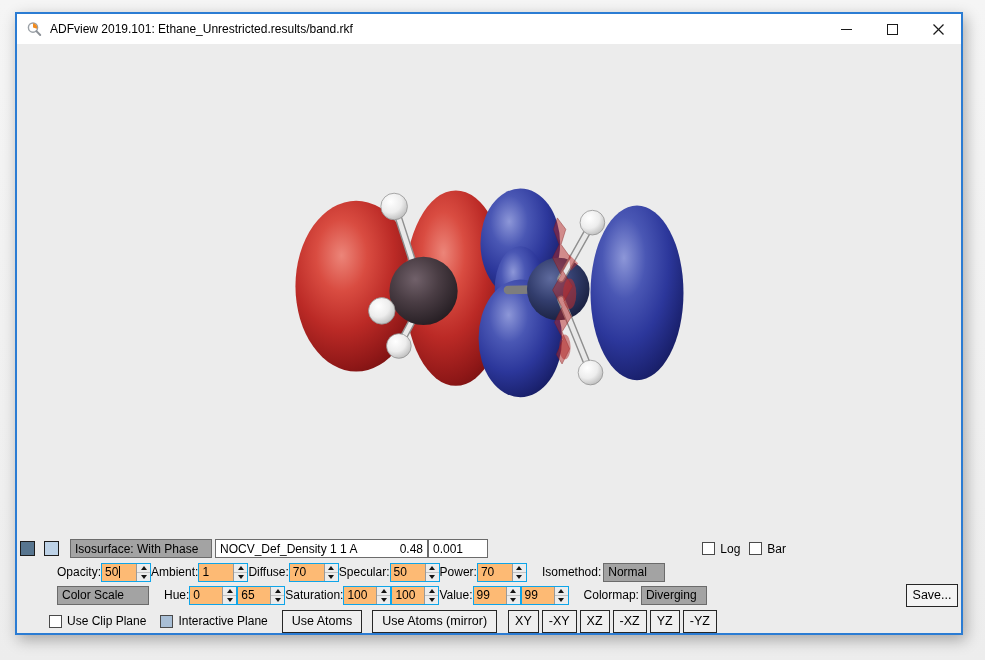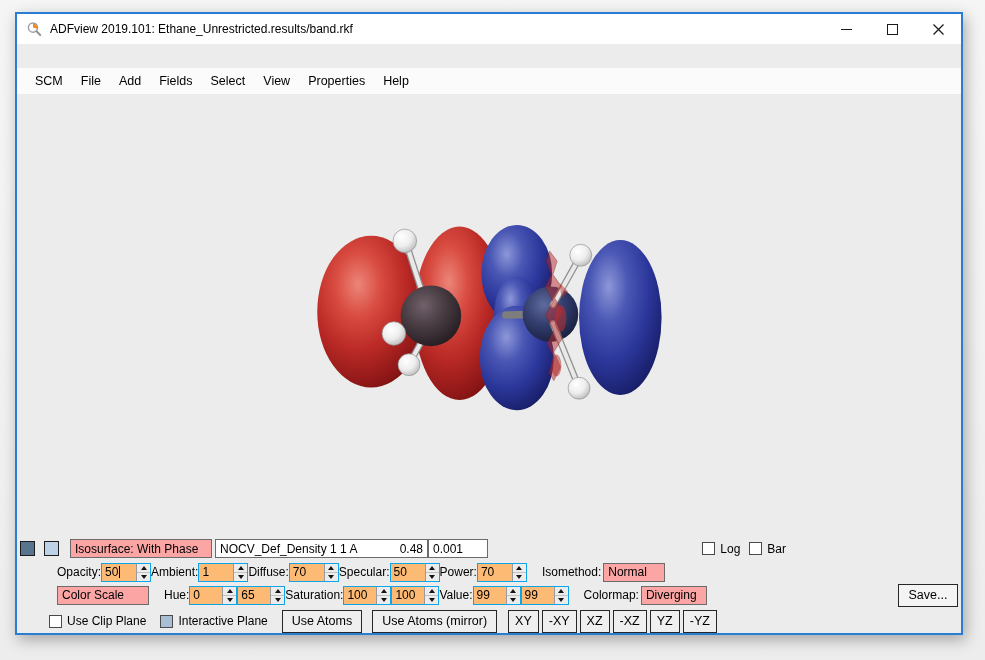--- a/index.html
+++ b/index.html
@@ -27,21 +27,21 @@
   .prow{display:flex;align-items:center;white-space:nowrap;}
   .r1{padding-left:3px;margin-bottom:4px;height:19px;}
   .r2{padding-left:40px;margin-bottom:3px;height:20px;}
   .r3{padding-left:40px;margin-bottom:4px;height:20px;}
   .r4{padding-left:32px;height:24px;}
   .ind{width:15px;height:15px;border:1px solid #1c1c1c;box-sizing:border-box;}
   .ind1{background:#57758f;margin-right:9px;}
   .ind2{background:#bdd2e7;margin-right:11px;}
   .tkfield{background:#ffffff;border:1px solid #6b6b6b;height:19px;box-sizing:border-box;
            display:inline-flex;align-items:center;padding:0 4px;overflow:hidden;}
-  .gray-field{background:#fca5a5;}
+  .gray-field{background:#a3a3a3;}
   .isotype{width:142px;}
   .nocv{width:213px;margin-left:3px;justify-content:space-between;}
   .nocv-val{overflow:hidden;max-width:34px;}
   .isoval{width:60px;}
   .lbl{display:inline-block;}
   .cb{width:13px;height:13px;background:#ffffff;border:1px solid #4a4a4a;box-sizing:border-box;display:inline-block;}
   .cb-filled{background:#a9bfd6;}
   .cblabel{margin-left:5px;}
   .logbar{margin-left:auto;margin-right:175px;display:flex;align-items:center;}
   .logbar .gap{width:9px;}
@@ -59,21 +59,21 @@
   .spin-btns i.dn::after{border-top:4px solid #141414;}
   .colorscale{width:92px;}
   .isomethod{width:62px;margin-left:2px;}
   .colormap{width:66px;margin-left:2px;}
   .mll{margin-left:15px;}
   .tkbtn{background:#efefef;border:1px solid #262626;height:23px;box-sizing:border-box;
          display:inline-flex;align-items:center;justify-content:center;padding:0 9px;font-size:12.5px;cursor:default;}
   .plane{padding:0 6px;margin-left:3px;min-width:30px;}
   .atoms-btn{margin-left:14px;}
   .mirror-btn{margin-left:10px;margin-right:8px;}
-  .save-btn{margin-left:auto;margin-right:3px;width:60px;background:#f4f4f4;}
+  .save-btn{margin-left:auto;margin-right:3px;width:52px;background:#f4f4f4;}
   .sp14{width:14px;display:inline-block;}
 </style>
 </head>
 <body>
 
 <div class="stage">
   <div class="window">
 
     <div class="titlebar">
       <span class="app-icon">
@@ -93,30 +93,20 @@
           </span>
         <span class="wbtn">
           <svg width="11" height="11">
             <line x1="0.5" y1="0.5" x2="10.5" y2="10.5" stroke="#1a1a1a" stroke-width="1.2"></line>
             <line x1="10.5" y1="0.5" x2="0.5" y2="10.5" stroke="#1a1a1a" stroke-width="1.2"></line>
           </svg>
         </span>
       </span>
     </div>
 
-    <div class="menubar">
-      <span class="menu-item">SCM</span>
-      <span class="menu-item">File</span>
-      <span class="menu-item">Add</span>
-      <span class="menu-item">Fields</span>
-      <span class="menu-item">Select</span>
-      <span class="menu-item">View</span>
-      <span class="menu-item">Properties</span>
-      <span class="menu-item">Help</span>
-    </div>
 
     <div class="viewport">
       <svg viewBox="0 0 944 468" preserveAspectRatio="xMidYMid meet">
         <defs>
           <radialGradient id="gRed" cx="38%" cy="32%" r="75%">
             <stop offset="0%" stop-color="#ec8579"></stop>
             <stop offset="28%" stop-color="#d94c41"></stop>
             <stop offset="58%" stop-color="#bb2a26"></stop>
             <stop offset="88%" stop-color="#8e1717"></stop>
             <stop offset="100%" stop-color="#771111"></stop>

